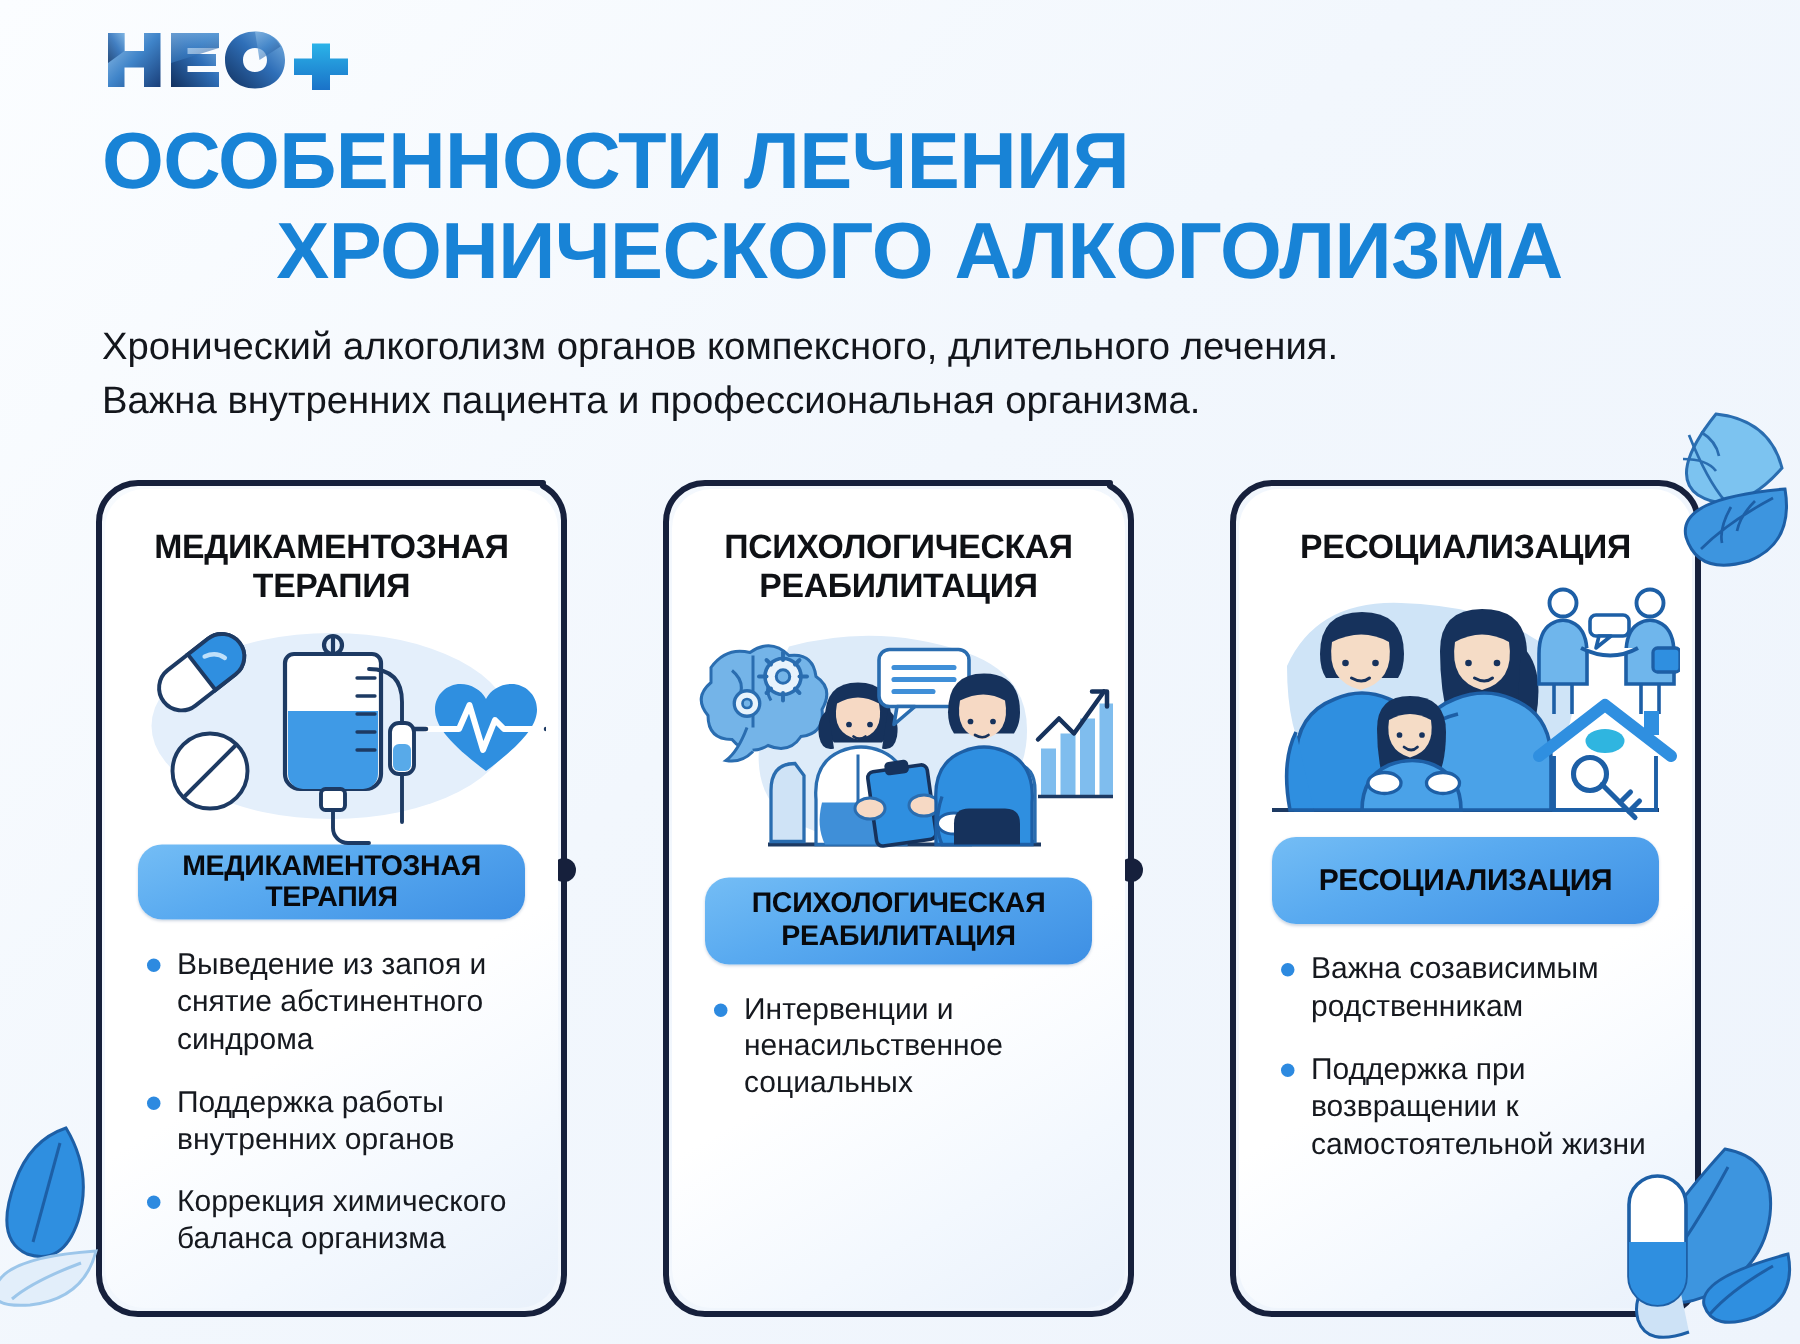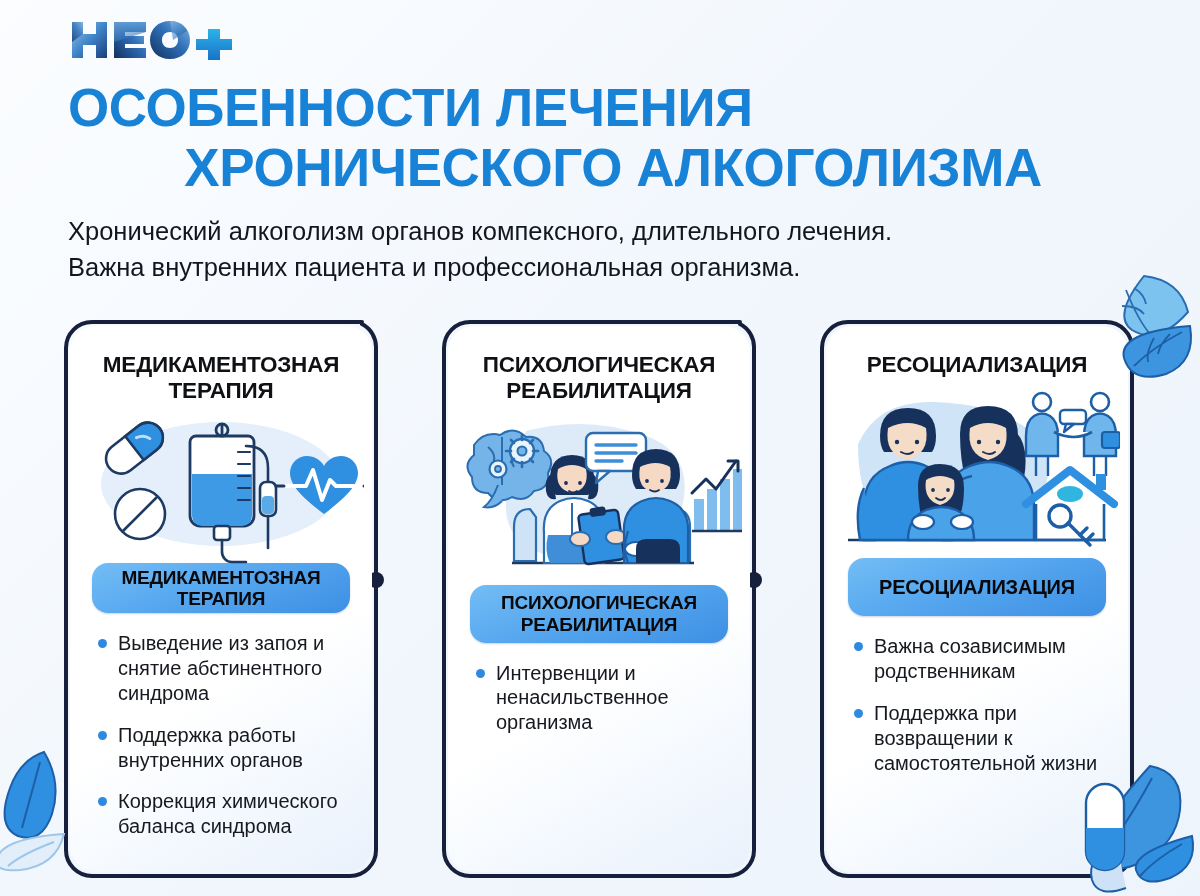--- a/index.html
+++ b/index.html
@@ -184,21 +184,21 @@
             <path d="M74 30 H82" stroke="#1d3a63" stroke-width="3" stroke-linecap="round"></path>
           </g>
         </svg>
       </div>
 
       <div class="pill">МЕДИКАМЕНТОЗНАЯ ТЕРАПИЯ</div>
 
       <ul class="bullets">
         <li>Выведение из запоя и снятие абстинентного синдрома</li>
         <li>Поддержка работы внутренних органов</li>
-        <li>Коррекция химического баланса синдрома</li>
+        <li>Коррекция химического баланса организма</li>
       </ul>
     </div>
   </section>
 
   <section class="card card-2">
     <svg class="card-frame" viewBox="0 0 318 562">
       <path d="M300 4 H30 A26 26 0 0 0 4 30 V532 A26 26 0 0 0 30 558 H288 A26 26 0 0 0 314 532 V262" fill="none" stroke="#16203c" stroke-width="4" stroke-linecap="round"></path>
       <path d="M314 262 V30 A26 26 0 0 0 300 6" fill="none" stroke="#16203c" stroke-width="4" stroke-linecap="round"></path>
       <circle cx="314" cy="262" r="8" fill="#16203c"></circle>
     </svg>
@@ -286,21 +286,21 @@
             <line x1="0" y1="84" x2="54" y2="84" stroke="#1d3a63" stroke-width="2.4"></line>
             <path d="M0 46 l14 -14 l10 10 l20 -28" fill="none" stroke="#16325c" stroke-width="3" stroke-linecap="round" stroke-linejoin="round"></path>
             <path d="M36 14 h10 v10" fill="none" stroke="#16325c" stroke-width="3" stroke-linecap="round" stroke-linejoin="round"></path>
           </g>
         </svg>
       </div>
 
       <div class="pill">ПСИХОЛОГИЧЕСКАЯ РЕАБИЛИТАЦИЯ</div>
 
       <ul class="bullets">
-        <li>Интервенции и ненасильственное организма</li>
+        <li>Интервенции и ненасильственное социальных</li>
       </ul>
     </div>
   </section>
 
   <section class="card card-3">
     <svg class="card-frame" viewBox="0 0 318 562">
       <path d="M30 4 H288 A26 26 0 0 1 314 30 V532 A26 26 0 0 1 288 558 H30 A26 26 0 0 1 4 532 V30 A26 26 0 0 1 30 4 Z" fill="none" stroke="#16203c" stroke-width="4" stroke-linecap="round"></path>
     </svg>
     <div class="card-inner">
       <div class="card-heading">РЕСОЦИАЛИЗАЦИЯ</div>

